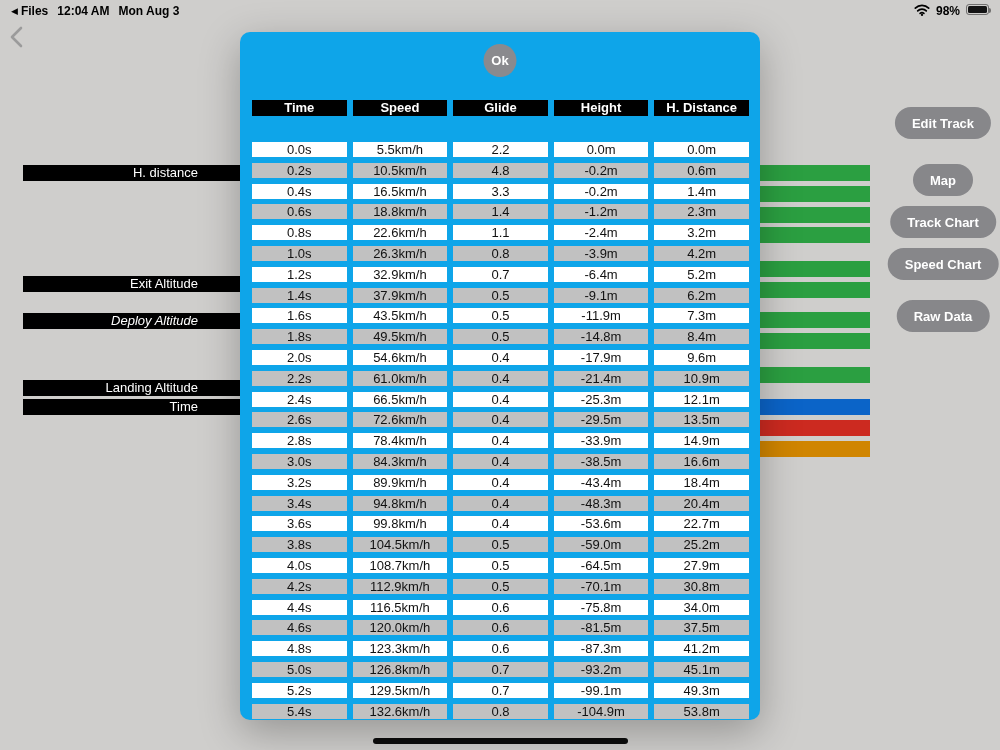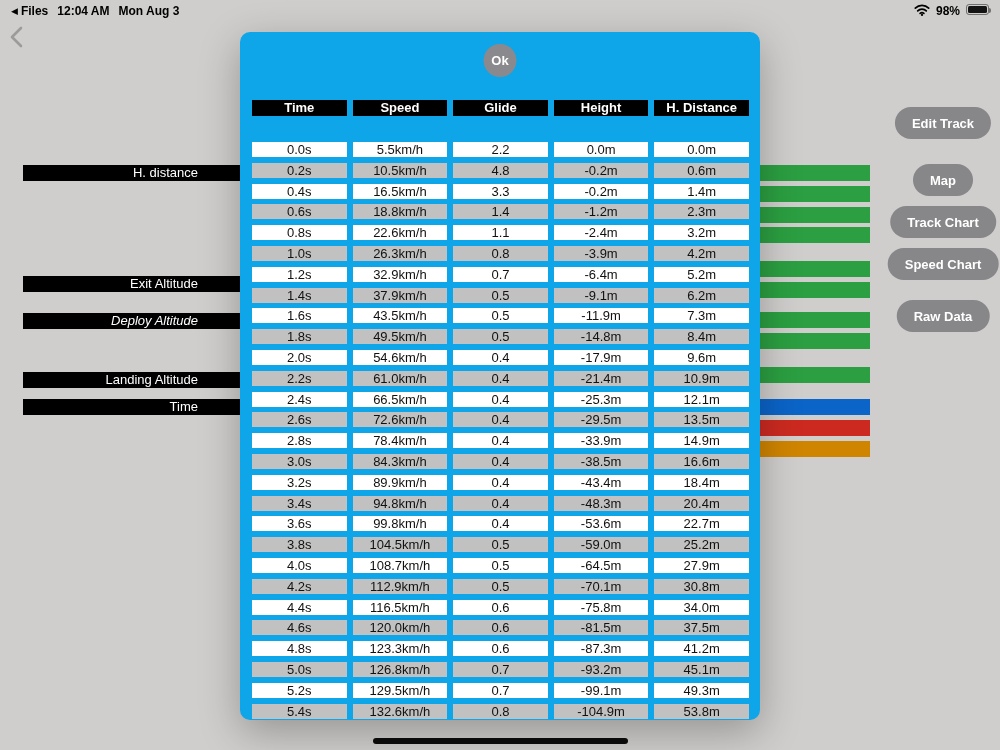--- a/index.html
+++ b/index.html
@@ -109,21 +109,21 @@
 </div>
 
 <svg class="back-chevron" viewBox="0 0 20 24">
   <polyline points="14,3 5,12 14,21" fill="none" stroke="#9b9b9b" stroke-width="2.6" stroke-linecap="round" stroke-linejoin="round"></polyline>
 </svg>
 
 <div>
     <div class="bg-label" style="top: 165px;">H. distance</div>
     <div class="bg-label" style="top: 276px;">Exit Altitude</div>
     <div class="bg-label" style="top: 313px; font-style: italic;">Deploy Altitude</div>
-    <div class="bg-label" style="top: 372px;">Landing Altitude</div>
+    <div class="bg-label" style="top: 380px;">Landing Altitude</div>
     <div class="bg-label" style="top: 399px;">Time</div>
   </div>
 <div>
     <div class="bg-bar" style="top: 165px; background: rgb(43, 159, 65);"></div>
     <div class="bg-bar" style="top: 186px; background: rgb(43, 159, 65);"></div>
     <div class="bg-bar" style="top: 207px; background: rgb(43, 159, 65);"></div>
     <div class="bg-bar" style="top: 227px; background: rgb(43, 159, 65);"></div>
     <div class="bg-bar" style="top: 261px; background: rgb(43, 159, 65);"></div>
     <div class="bg-bar" style="top: 282px; background: rgb(43, 159, 65);"></div>
     <div class="bg-bar" style="top: 312px; background: rgb(43, 159, 65);"></div>

